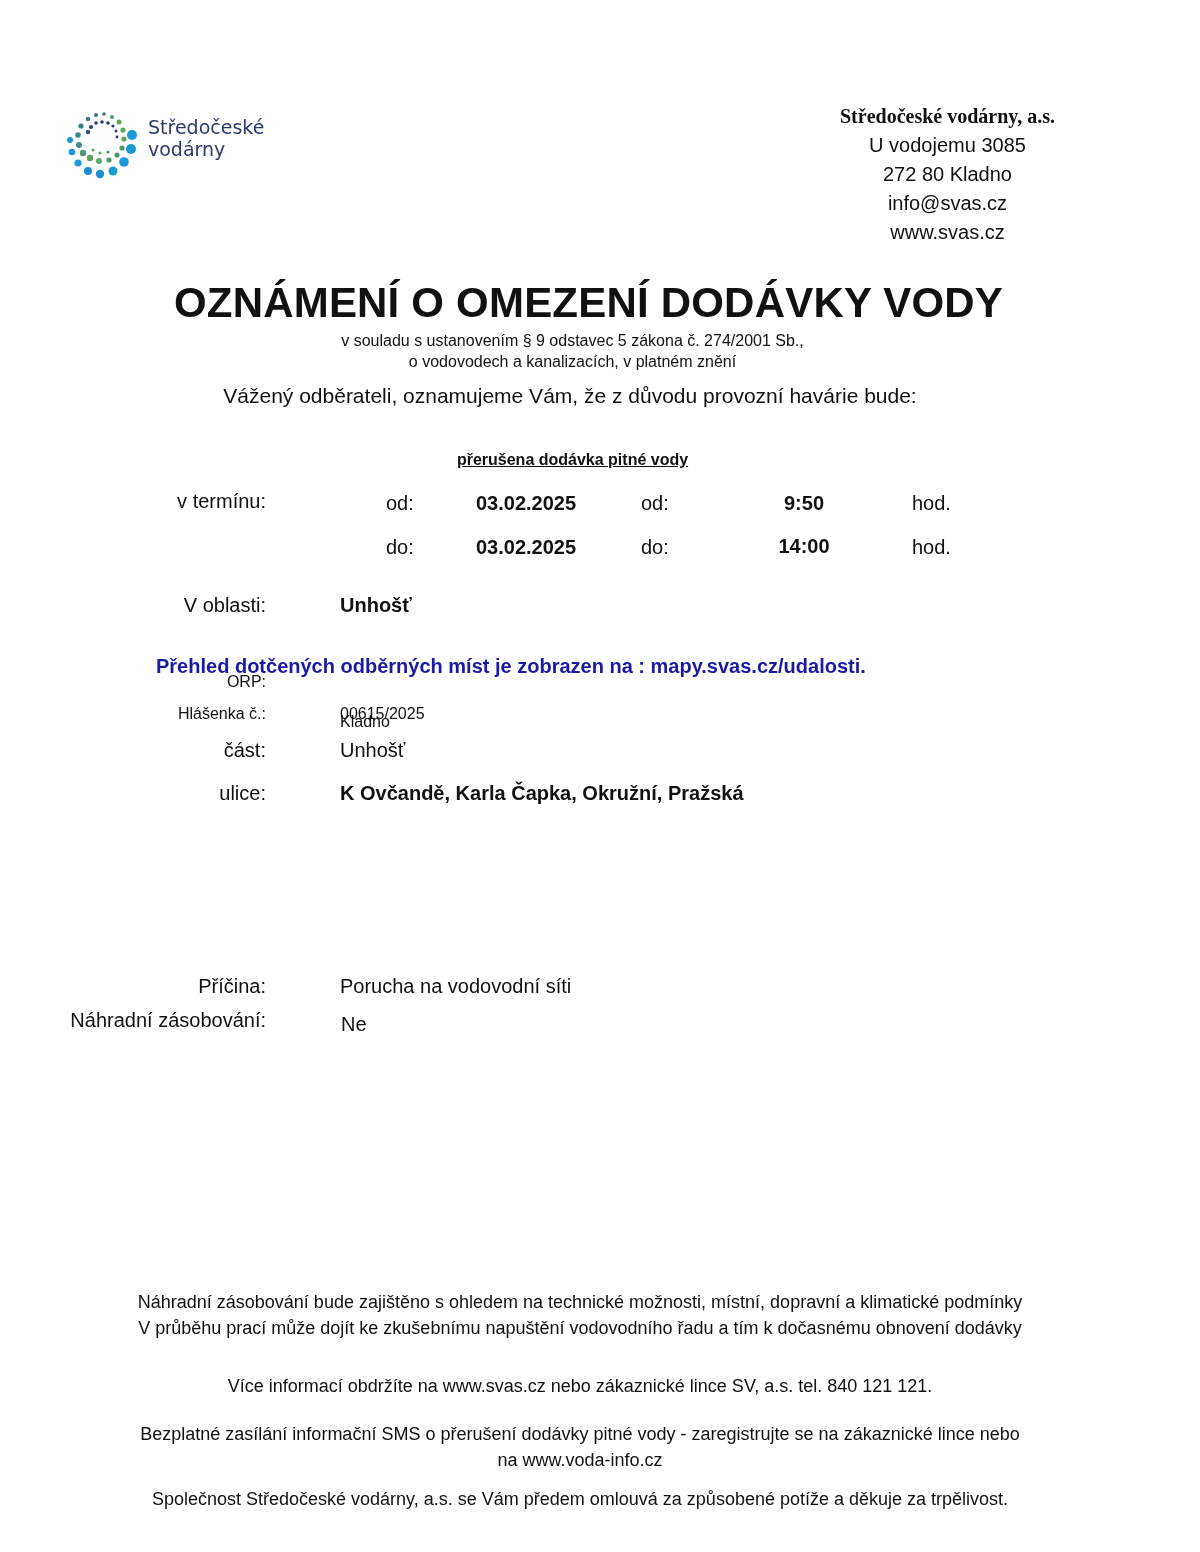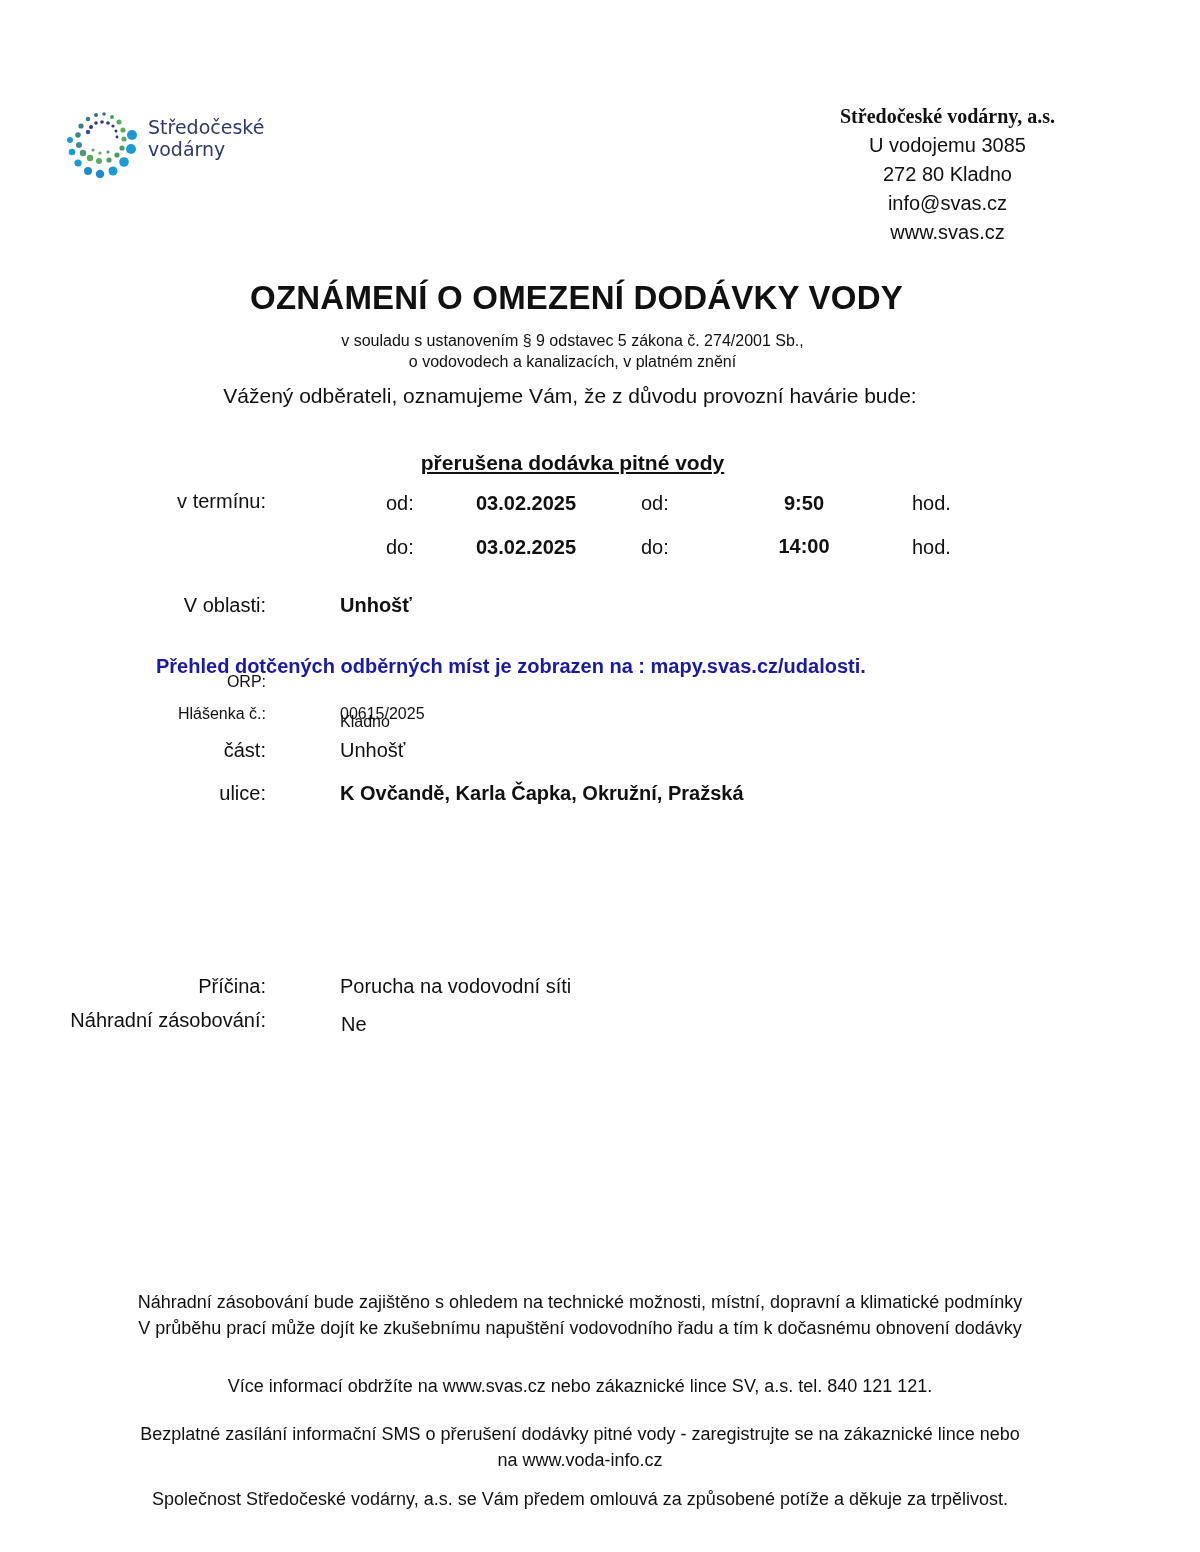--- a/index.html
+++ b/index.html
@@ -4,24 +4,24 @@
 <style>
   html, body { margin:0; padding:0; background:#ffffff; }
   body { width:1200px; height:1552px; position:relative; overflow:hidden;
          font-family:"Liberation Sans", sans-serif; color:#111; }
   .abs { position:absolute; white-space:nowrap; }
   .logo { position:absolute; left:66px; top:108px; width:220px; height:72px; }
   .logo-text { position:absolute; left:82px; top:8px; font-family:"DejaVu Sans", sans-serif;
                color:#2d3a6b; font-size:19px; line-height:22px; font-weight:500; }
   .company { position:absolute; left:800px; top:102px; width:295px; text-align:center; font-size:20px; line-height:29px; }
   .company .name { font-weight:bold;font-family:Liberation Serif, serif; }
-  .title { position:absolute; left:4px; width:1145px; top:279px; text-align:center; font-size:33px; font-weight:bold; letter-spacing:0.2px; }
+  .title { position:absolute; left:16px; width:1145px; top:279px; text-align:center; font-size:42px; font-weight:bold; letter-spacing:0.2px; }
   .law { position:absolute; left:0; width:1145px; top:330px; text-align:center; font-size:16px; line-height:21px; }
   .greeting { position:absolute; left:0; width:1140px; top:384px; text-align:center; font-size:21px; }
-  .interruption { position:absolute; left:0; width:1145px; top:451px; text-align:center; font-size:21px; font-weight:bold; text-decoration:underline; }
+  .interruption { position:absolute; left:0; width:1145px; top:451px; text-align:center; font-size:16px; font-weight:bold; text-decoration:underline; }
   .lbl { text-align:right; width:270px; left:-4px; }
   .f20 { font-size:20px; }
   .f16 { font-size:16px; }
   .bold { font-weight:bold; }
   .link { color:#1a1aa6; font-weight:bold; font-size:20px; }
   .footer { position:absolute; left:30px; width:1100px; text-align:center; font-size:18px; line-height:26px; }
 </style>
 </head>
 <body>
 

